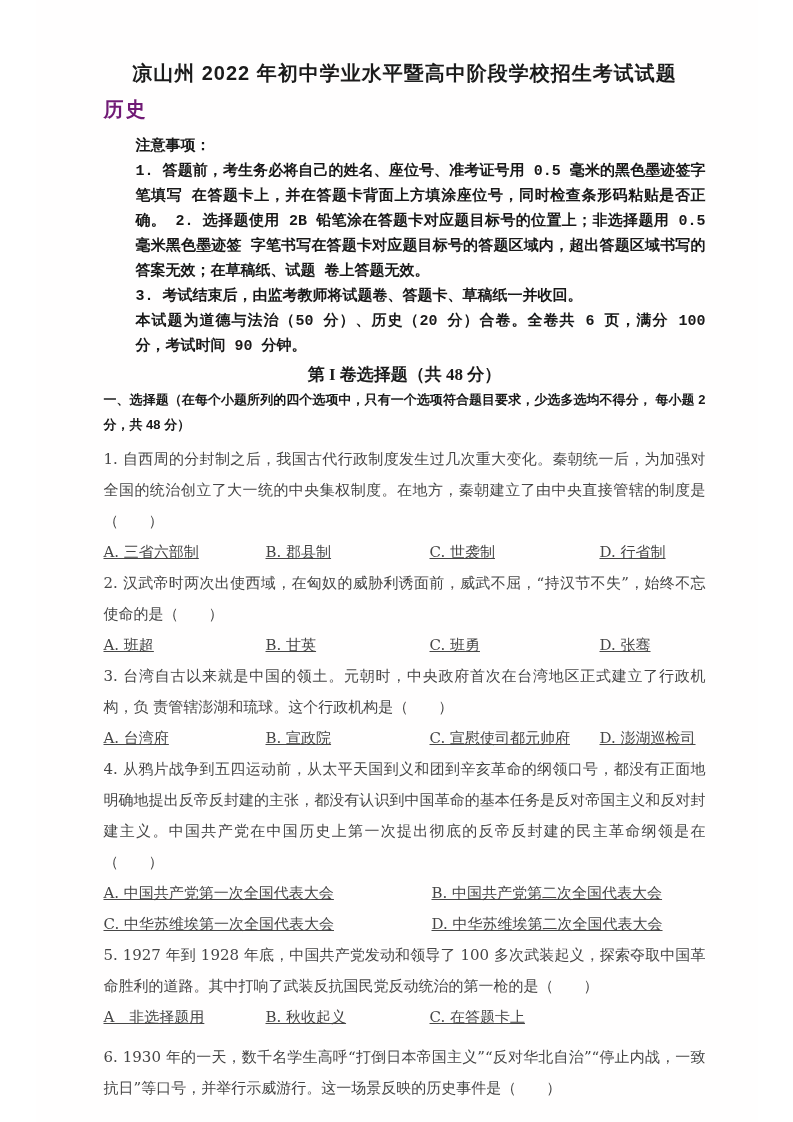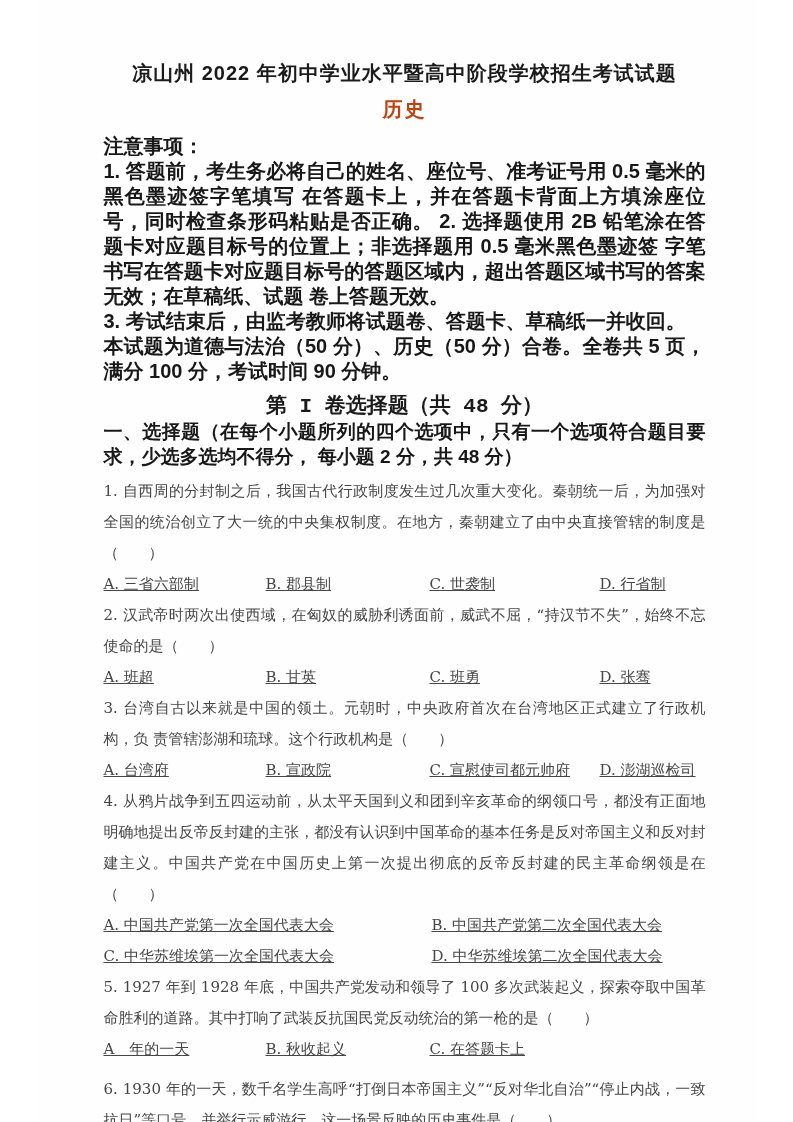--- a/index.html
+++ b/index.html
@@ -23,55 +23,56 @@
     text-align: center;
     font-family: "Liberation Sans", "DejaVu Sans", sans-serif;
     font-weight: 700;
     font-size: 20px;
     line-height: 26px;
     color: #1b1b1b;
     letter-spacing: 1px;
   }
   .doc-subject {
     margin: 10px 0 0 0;
-    text-align: center;
+    text-align: left;
     font-family: "Liberation Sans", "DejaVu Sans", sans-serif;
     font-weight: 700;
     font-size: 20px;
     line-height: 26px;
-    color: #c2410c;
+    color: #701a75;
     letter-spacing: 2px;
   }
   
   .notice {
     margin-top: 12px;
-    font-family: Liberation Sans, sans-serif;
+    font-family: Liberation Mono, monospace;
     font-weight: 700;
-    font-size: 20px;
+    font-size: 15px;
     line-height: 25px;
     color: #181818;
     text-align: justify;
     text-align-last: left;
+    margin-left: 32px;
   }
   .notice p { margin: 0; }
   
   .section-heading {
-    margin: 10px 0 0 0;
+    margin: 3px 0 0 0;
     text-align: center;
-    font-family: Liberation Mono, monospace;
+    font-family: Liberation Serif, serif;
     font-weight: 700;
-    font-size: 21px;
+    font-size: 17px;
     line-height: 26px;
     color: #1b1b1b;
   }
   .section-intro {
     margin: 0;
     font-family: "Liberation Sans", "DejaVu Sans", sans-serif;
     font-weight: 700;
-    font-size: 19px;
+    font-size: 13px;
     line-height: 24.5px;
     color: #181818;
     text-align: justify;
     text-align-last: left;
   }
   
   .questions {
     margin-top: 7px;
     font-family: "DejaVu Serif", "Liberation Serif", serif;
     font-size: 15px;
@@ -98,21 +99,21 @@
 
 <div class="page">
 
   <h1 class="doc-title">凉山州 2022 年初中学业水平暨高中阶段学校招生考试试题</h1>
   <h2 class="doc-subject">历史</h2>
 
   <div class="notice">
     <p>注意事项：</p>
     <p>1. 答题前，考生务必将自己的姓名、座位号、准考证号用 0.5 毫米的黑色墨迹签字笔填写 在答题卡上，并在答题卡背面上方填涂座位号，同时检查条形码粘贴是否正确。 2. 选择题使用 2B 铅笔涂在答题卡对应题目标号的位置上；非选择题用 0.5 毫米黑色墨迹签 字笔书写在答题卡对应题目标号的答题区域内，超出答题区域书写的答案无效；在草稿纸、试题 卷上答题无效。</p>
     <p>3. 考试结束后，由监考教师将试题卷、答题卡、草稿纸一并收回。</p>
-    <p>本试题为道德与法治（50 分）、历史（50 分）合卷。全卷共 5 页，满分 100 分，考试时间 90 分钟。</p>
+    <p>本试题为道德与法治（50 分）、历史（20 分）合卷。全卷共 6 页，满分 100 分，考试时间 90 分钟。</p>
   </div>
 
   <h3 class="section-heading">第 I 卷选择题（共 48 分）</h3>
   <p class="section-intro">一、选择题（在每个小题所列的四个选项中，只有一个选项符合题目要求，少选多选均不得分， 每小题 2 分，共 48 分）</p>
 
   <div class="questions">
 
     <div class="q">
       <p class="stem">1. 自西周的分封制之后，我国古代行政制度发生过几次重大变化。秦朝统一后，为加强对全国的统治创立了大一统的中央集权制度。在地方，秦朝建立了由中央直接管辖的制度是（　　）</p>
       <div class="opts opts-4">
@@ -149,21 +150,21 @@
         <span class="opt">A. 中国共产党第一次全国代表大会</span>
         <span class="opt">B. 中国共产党第二次全国代表大会</span>
         <span class="opt">C. 中华苏维埃第一次全国代表大会</span>
         <span class="opt">D. 中华苏维埃第二次全国代表大会</span>
       </div>
     </div>
 
     <div class="q">
       <p class="stem">5. 1927 年到 1928 年底，中国共产党发动和领导了 100 多次武装起义，探索夺取中国革命胜利的道路。其中打响了武装反抗国民党反动统治的第一枪的是（　　）</p>
       <div class="opts opts-4">
-        <span class="opt">A　年的一天</span>
+        <span class="opt">A　非选择题用</span>
         <span class="opt">B. 秋收起义</span>
         <span class="opt">C. 在答题卡上</span>
       </div>
     </div>
 
     <div class="q q-gap">
       <p class="stem">6. 1930 年的一天，数千名学生高呼“打倒日本帝国主义”“反对华北自治”“停止内战，一致抗日”等口号，并举行示威游行。这一场景反映的历史事件是（　　）</p>
     </div>
 
   </div>

